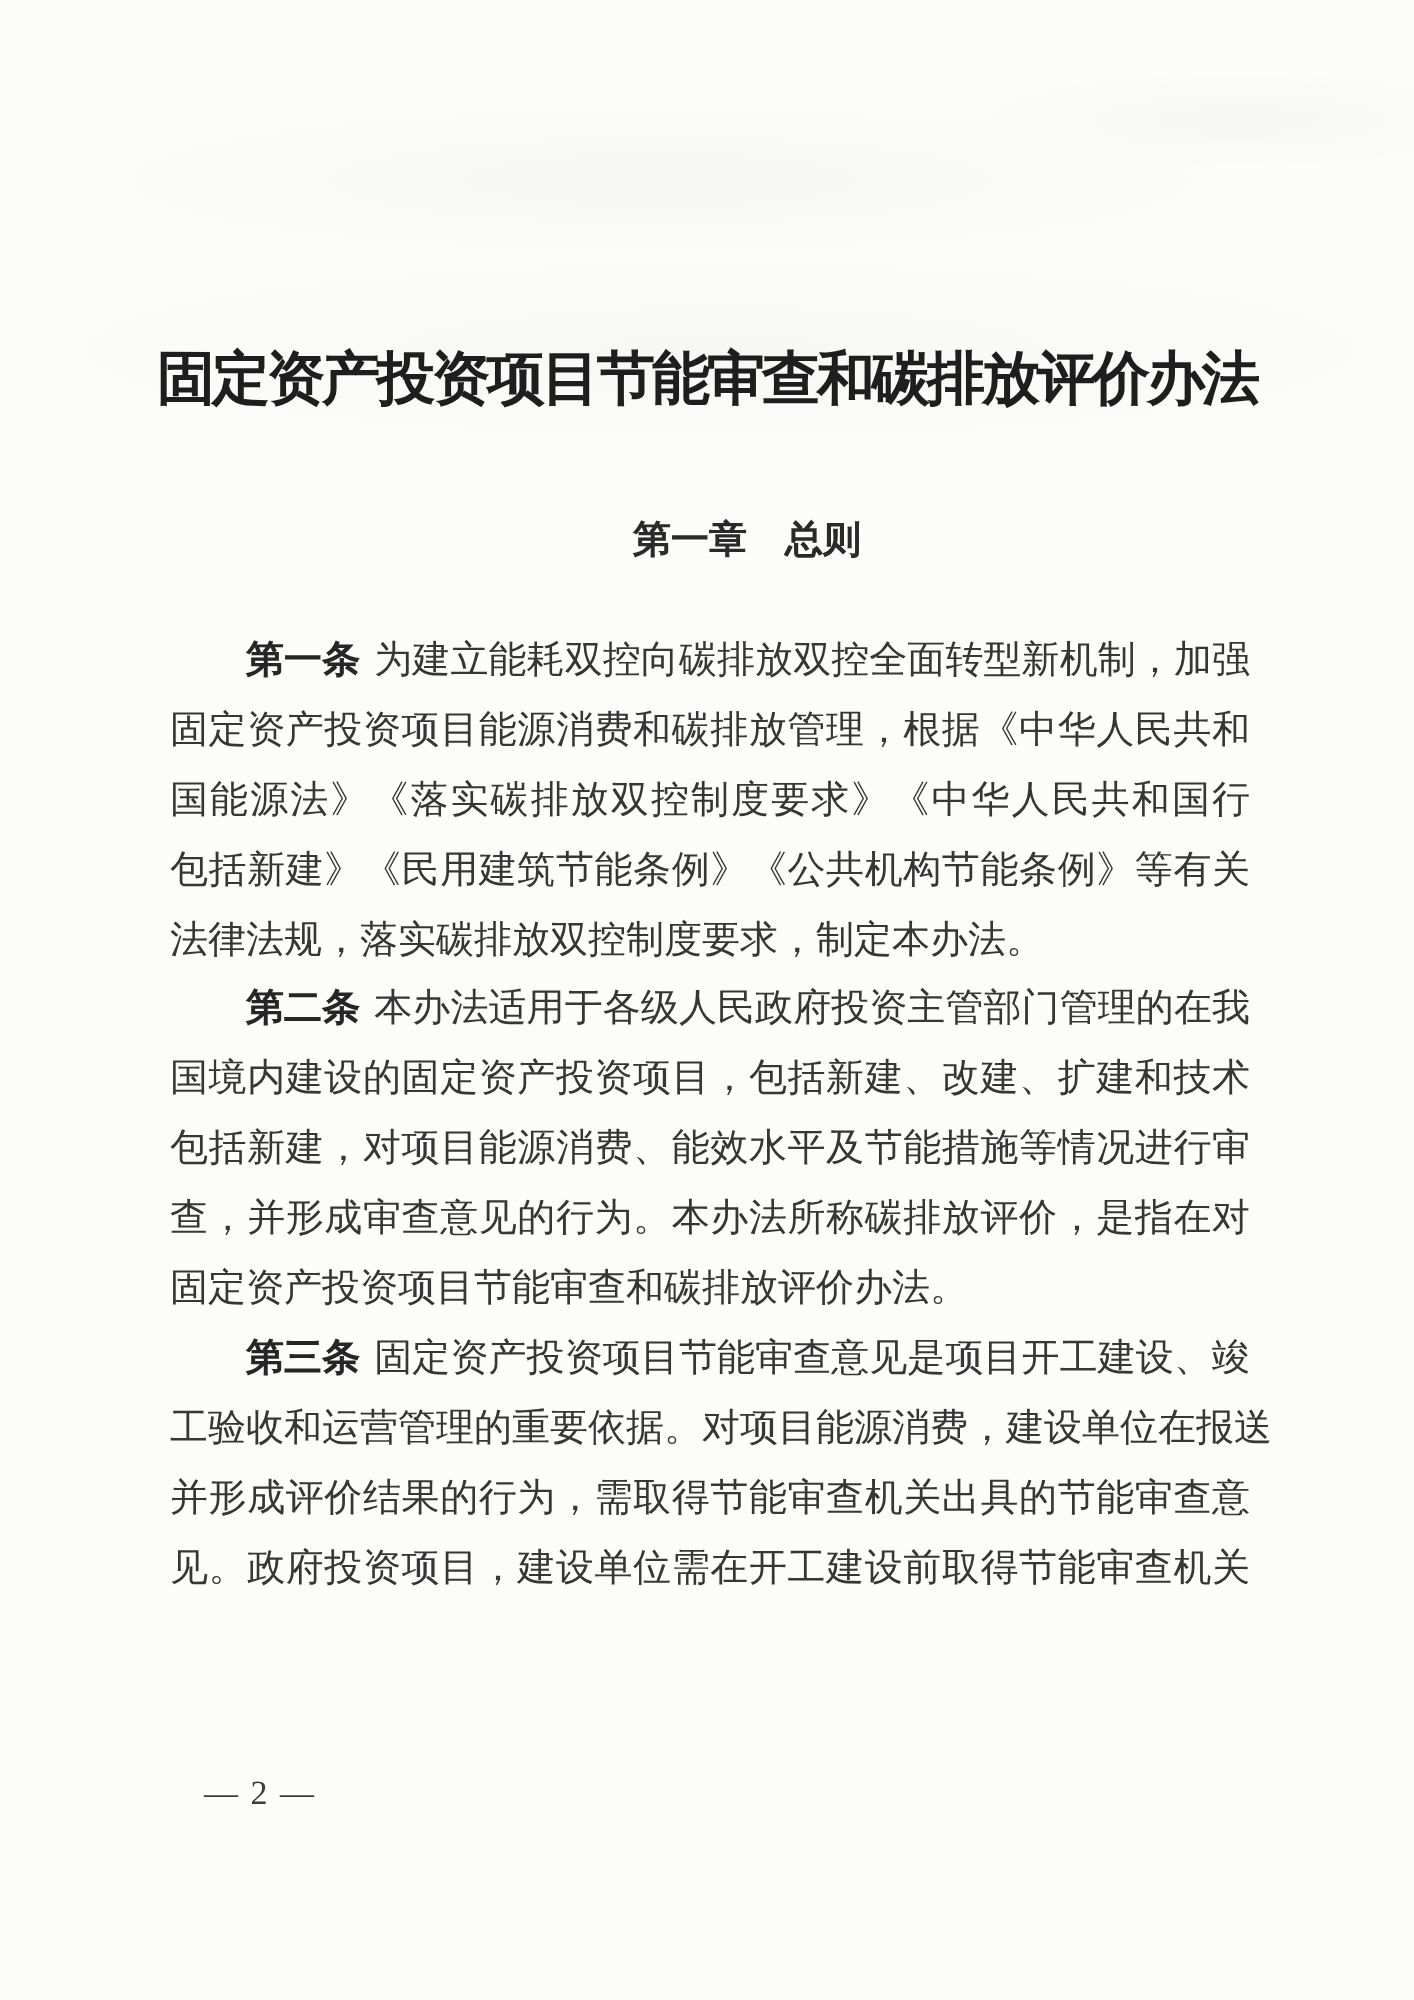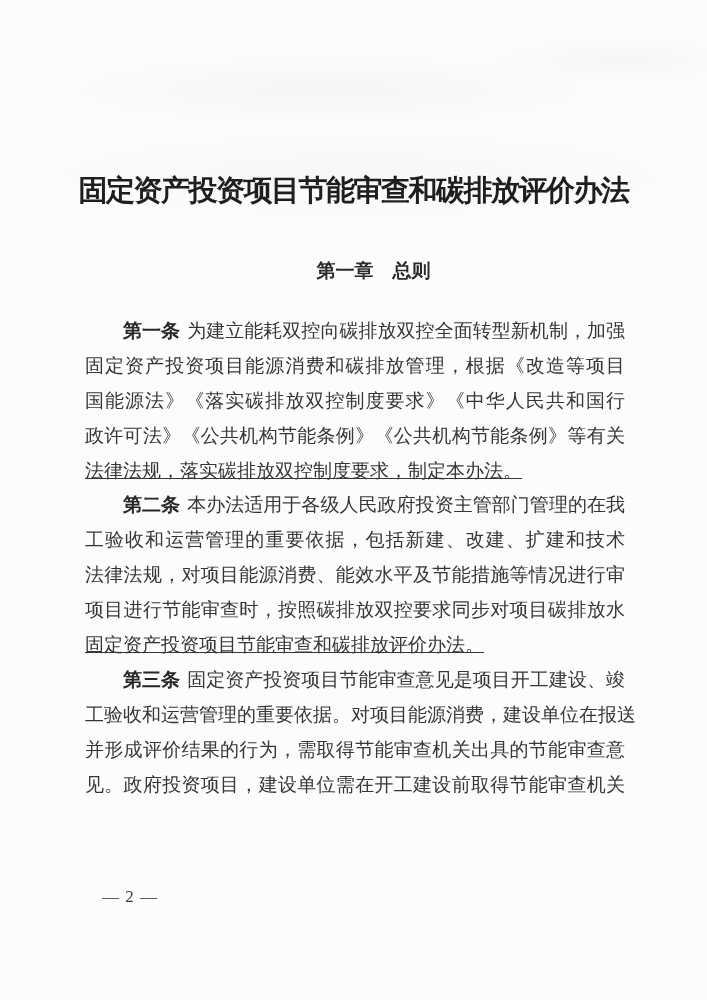--- a/index.html
+++ b/index.html
@@ -68,21 +68,20 @@
     font-size: 19px;
     text-align: justify;
     text-align-last: justify;
     white-space: nowrap;
   }
   .line.first {
     text-indent: 38px;
   }
   .line.flush {
     text-align-last: left;
-    text-decoration: underline;
   }
   .art-num {
     font-weight: bold;
     color: #262626;
     margin-right: 7px;
   }
   .page-number {
     position: absolute;
     top: 886px;
     left: 102px;
@@ -98,28 +97,28 @@
 
 <div class="page">
   <div class="scan-tint"></div>
 
   <h1 class="doc-title">固定资产投资项目节能审查和碳排放评价办法</h1>
 
   <h2 class="chapter-heading">第一章　总则</h2>
 
   <div class="doc-body">
       <div class="line first"><span class="art-num">第一条</span><span>为建立能耗双控向碳排放双控全面转型新机制，加强</span></div>
-      <div class="line">固定资产投资项目能源消费和碳排放管理，根据《改造等项目</div>
+      <div class="line">固定资产投资项目能源消费和碳排放管理，根据《中华人民共和</div>
       <div class="line">国能源法》《落实碳排放双控制度要求》《中华人民共和国行</div>
-      <div class="line">政许可法》《公共机构节能条例》《公共机构节能条例》等有关</div>
+      <div class="line">包括新建》《民用建筑节能条例》《公共机构节能条例》等有关</div>
       <div class="line flush">法律法规，落实碳排放双控制度要求，制定本办法。</div>
       <div class="line first"><span class="art-num">第二条</span><span>本办法适用于各级人民政府投资主管部门管理的在我</span></div>
-      <div class="line">工验收和运营管理的重要依据，包括新建、改建、扩建和技术</div>
-      <div class="line">法律法规，对项目能源消费、能效水平及节能措施等情况进行审</div>
-      <div class="line">项目进行节能审查时，按照碳排放双控要求同步对项目碳排放水</div>
+      <div class="line">国境内建设的固定资产投资项目，包括新建、改建、扩建和技术</div>
+      <div class="line">包括新建，对项目能源消费、能效水平及节能措施等情况进行审</div>
+      <div class="line">查，并形成审查意见的行为。本办法所称碳排放评价，是指在对</div>
       <div class="line flush">固定资产投资项目节能审查和碳排放评价办法。</div>
       <div class="line first"><span class="art-num">第三条</span><span>固定资产投资项目节能审查意见是项目开工建设、竣</span></div>
       <div class="line">工验收和运营管理的重要依据。对项目能源消费，建设单位在报送</div>
       <div class="line">并形成评价结果的行为，需取得节能审查机关出具的节能审查意</div>
       <div class="line">见。政府投资项目，建设单位需在开工建设前取得节能审查机关</div>
     </div>
 
   <div class="page-number">— 2 —</div>
 </div>
 

